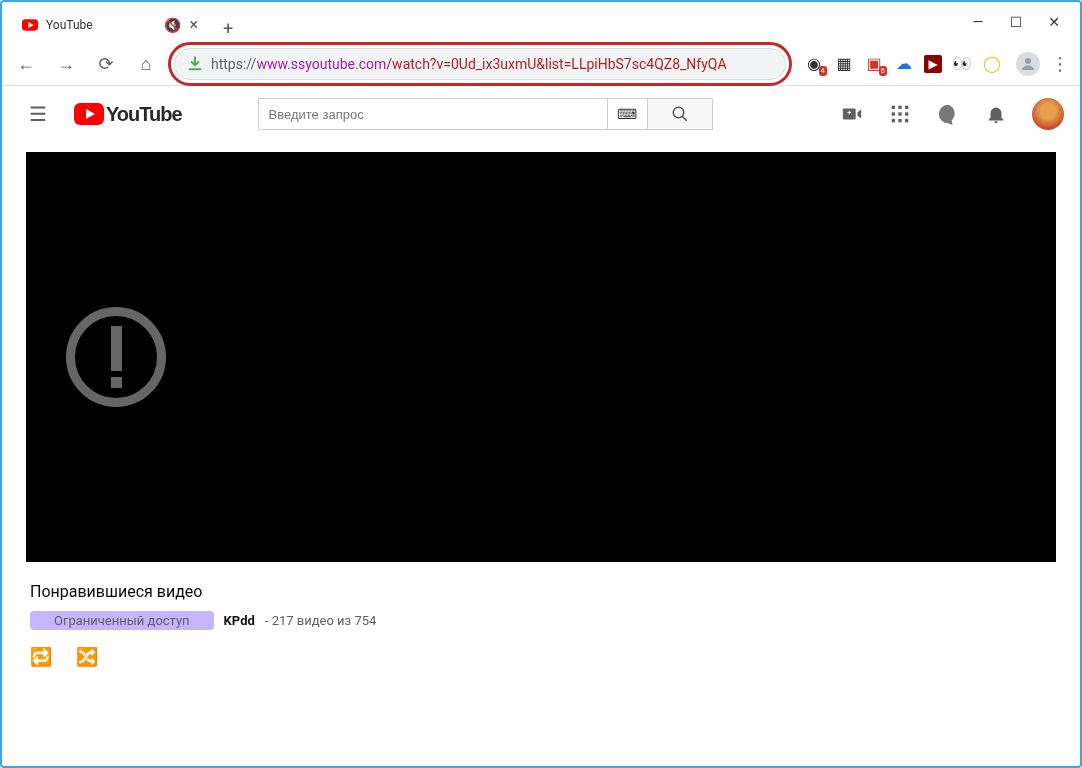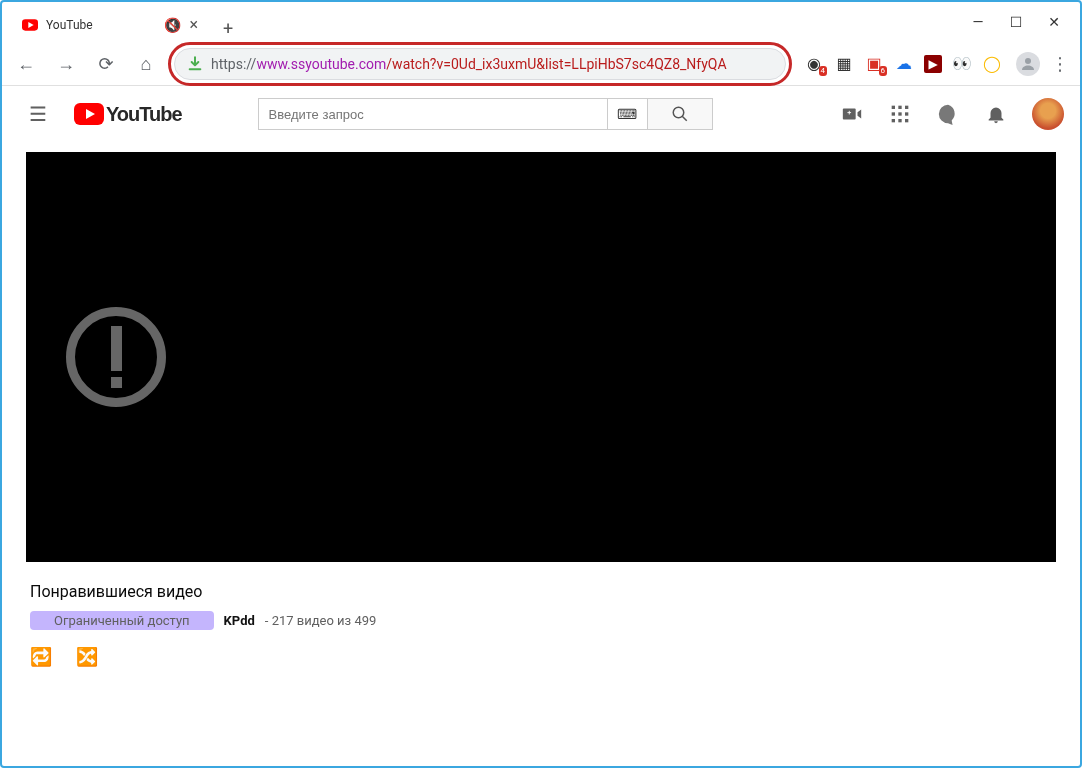--- a/index.html
+++ b/index.html
@@ -176,21 +176,21 @@
             <div class="dot"></div>
           </div>
       </div>
     </div>
 
     <div class="playlist-meta">
       <div class="playlist-title">Понравившиеся видео</div>
       <div class="meta-row">
         <span class="restricted">Ограниченный доступ</span>
         <span class="owner">KPdd</span>
-        <span>- <span>217 видео из 499</span></span>
+        <span>- <span>217 видео из 754</span></span>
       </div>
       <div class="action-icons">
         <span>🔁</span>
         <span>🔀</span>
       </div>
     </div>
   </div>
 </div>
 
 </body></html>

